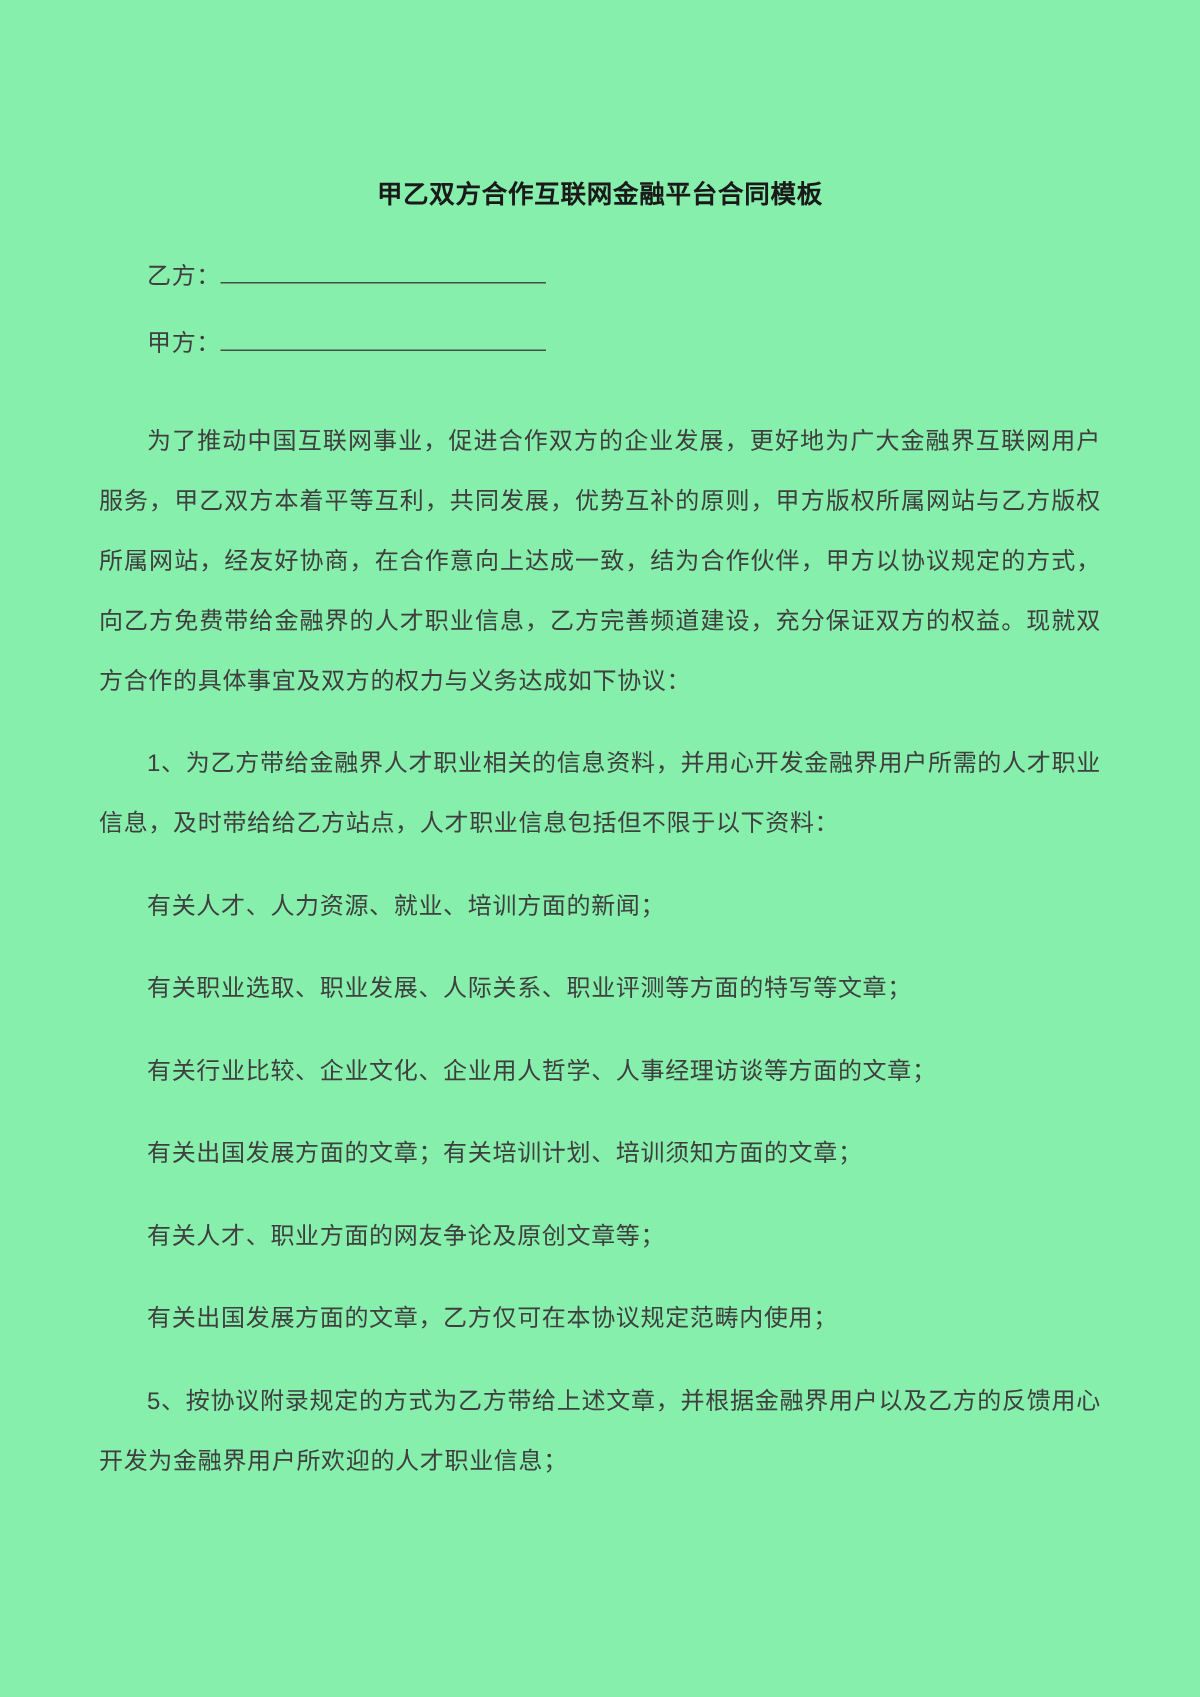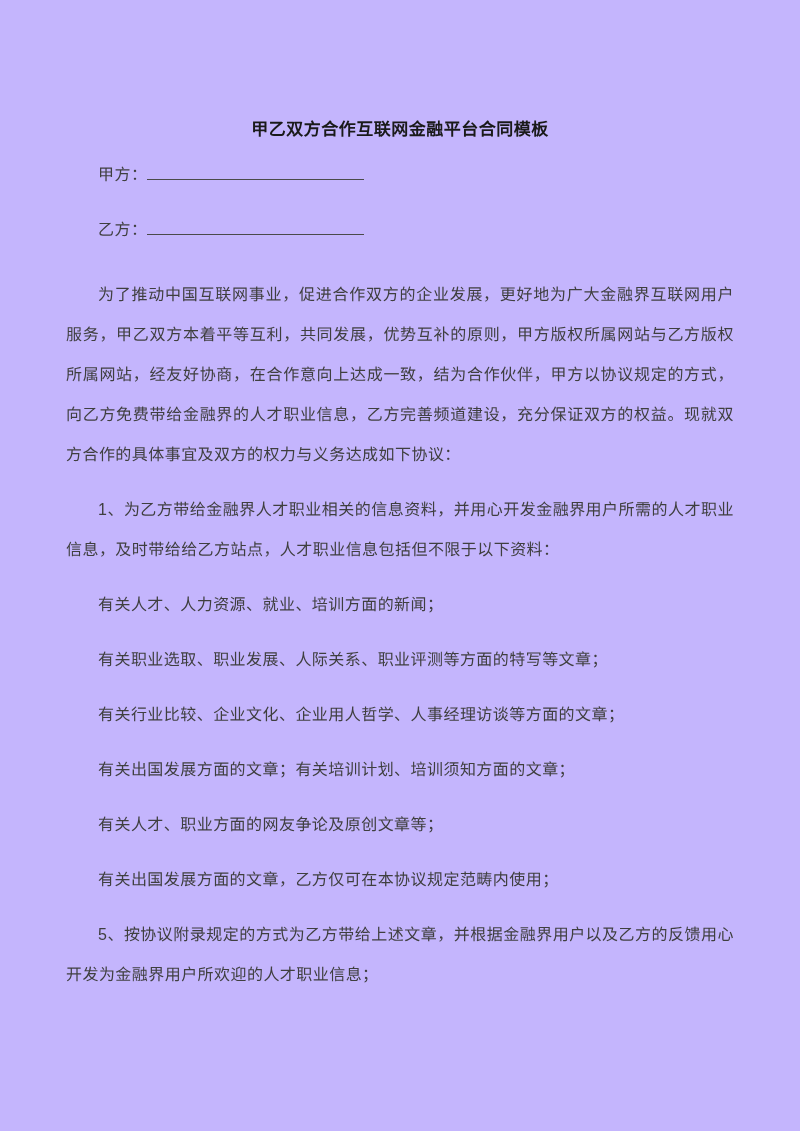--- a/index.html
+++ b/index.html
@@ -5,21 +5,21 @@
   html, body {
     margin: 0;
     padding: 0;
     background: #ffffff;
   }
   .page {
     position: relative;
     width: 800px;
     height: 1131px;
     margin: 0 auto;
-    background: #c4b5fd;
+    background: #86efac;
     box-sizing: border-box;
     padding: 110px 66px 5px 66px;
     font-family: "Liberation Sans", "DejaVu Sans", sans-serif;
     font-size: 16px;
     color: #3f3f3f;
     letter-spacing: 0.45px;
     overflow: hidden;
   }
   .title {
     margin: 0;
@@ -61,23 +61,23 @@
     letter-spacing: 0.45px;
   }
 </style>
 </head>
 <body>
 
 <div class="page">
 
   <h1 class="title">甲乙双方合作互联网金融平台合同模板</h1>
 
+  <p class="party-row second"><span>乙方：</span><span class="blank-line"></span></p>
+
   <p class="party-row first"><span>甲方：</span><span class="blank-line"></span></p>
-
-  <p class="party-row second"><span>乙方：</span><span class="blank-line"></span></p>
 
   <p class="para intro">为了推动中国互联网事业，促进合作双方的企业发展，更好地为广大金融界互联网用户服务，甲乙双方本着平等互利，共同发展，优势互补的原则，甲方版权所属网站与乙方版权所属网站，经友好协商，在合作意向上达成一致，结为合作伙伴，甲方以协议规定的方式，向乙方免费带给金融界的人才职业信息，乙方完善频道建设，充分保证双方的权益。现就双方合作的具体事宜及双方的权力与义务达成如下协议：</p>
 
 
   <p class="para">1、为乙方带给金融界人才职业相关的信息资料，并用心开发金融界用户所需的人才职业信息，及时带给给乙方站点，人才职业信息包括但不限于以下资料：</p>
 
   <p class="para">有关人才、人力资源、就业、培训方面的新闻；</p>
 
   <p class="para">有关职业选取、职业发展、人际关系、职业评测等方面的特写等文章；</p>
 

